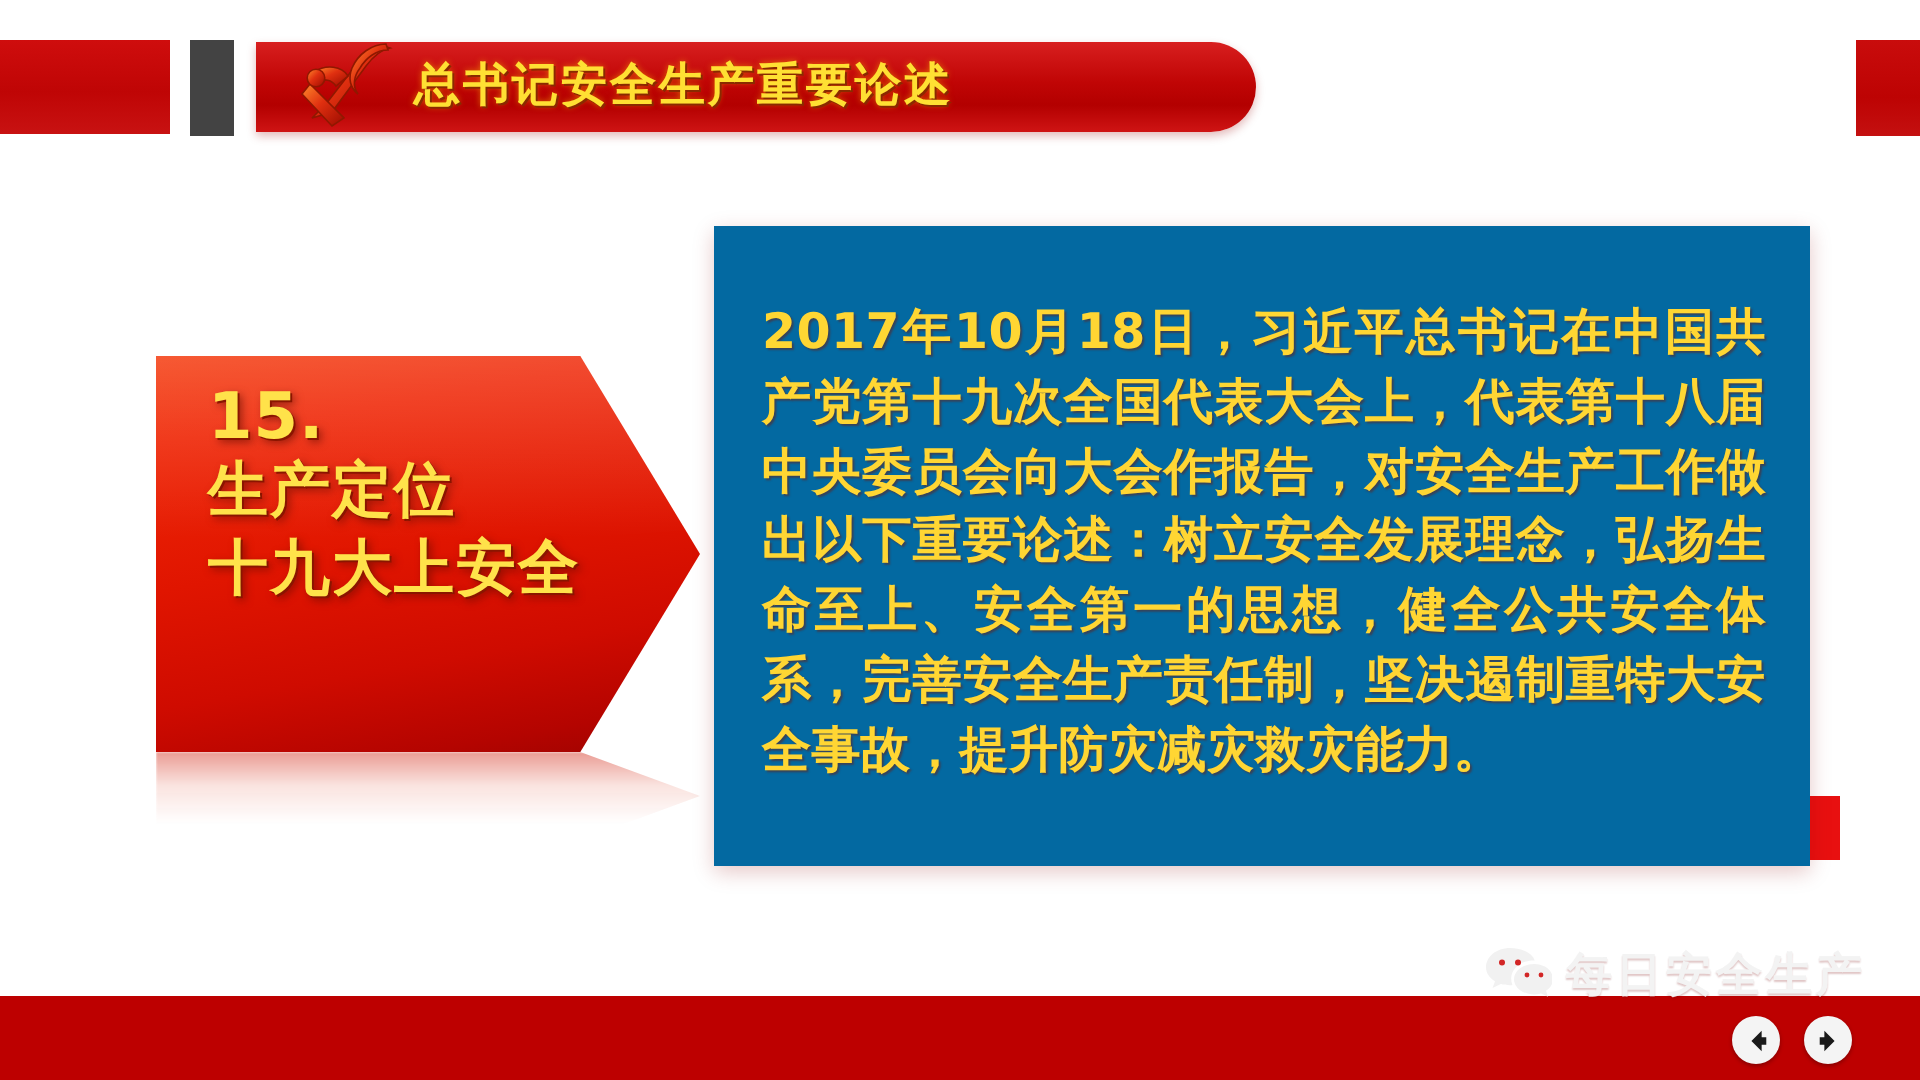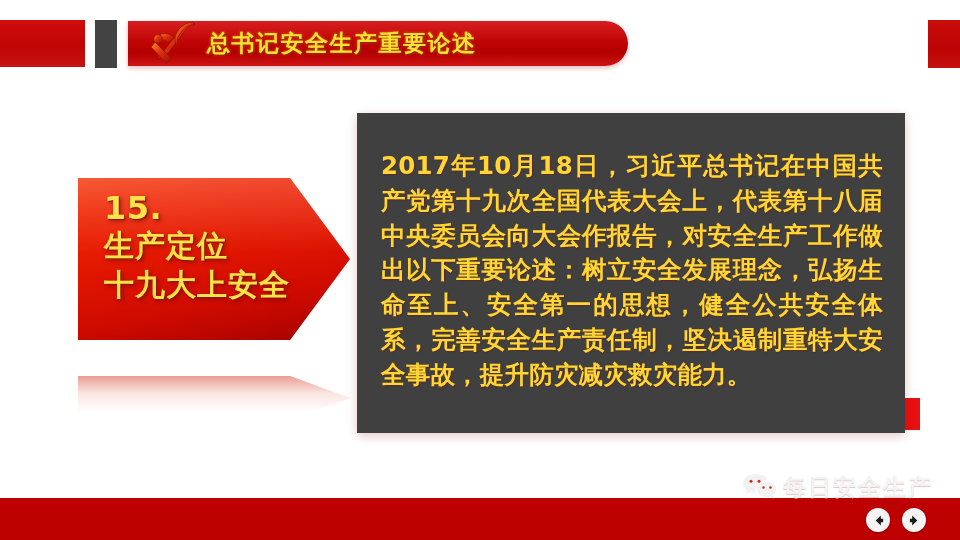--- a/index.html
+++ b/index.html
@@ -83,21 +83,21 @@
     width: 62px;
     height: 58px;
   }
 
   
   .arrow-wrap {
     position: absolute;
     left: 78px;
     top: 178px;
     width: 272px;
-    height: 162px;
+    height: 198px;
   }
   .arrow-shape {
     position: absolute;
     inset: 0;
     clip-path: polygon(0% 0%, 78% 0%, 100% 50%, 78% 100%, 0% 100%);
     background:
       linear-gradient(170deg,
         #f4380a 0%,
         #ef2606 18%,
         #e01500 48%,
@@ -152,21 +152,21 @@
     filter: blur(0.6px);
   }
 
   
   .main-panel {
     position: absolute;
     left: 357px;
     top: 113px;
     width: 548px;
     height: 320px;
-    background: #404040;
+    background: #0369a1;
     box-shadow: 0 3px 10px rgba(140,0,0,0.22);
   }
   .main-panel-inner {
     padding: 36px 22px 18px 24px;
   }
   .main-paragraph {
     margin: 0;
     color: #ffd633;
     font-size: 24.5px;
     font-weight: bold;

